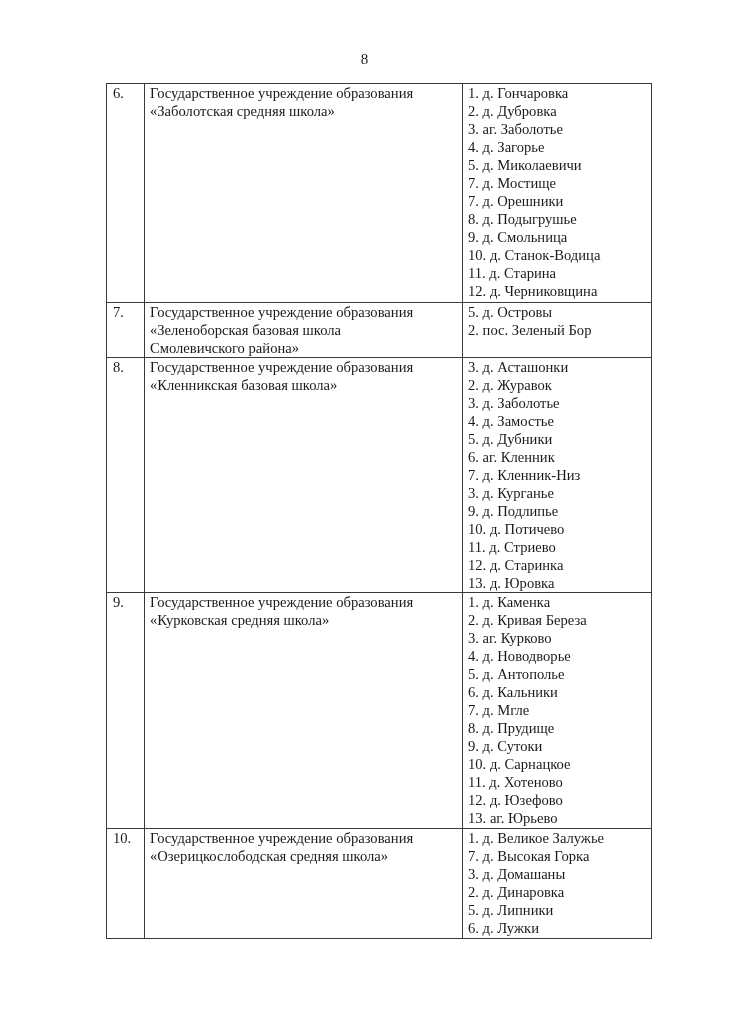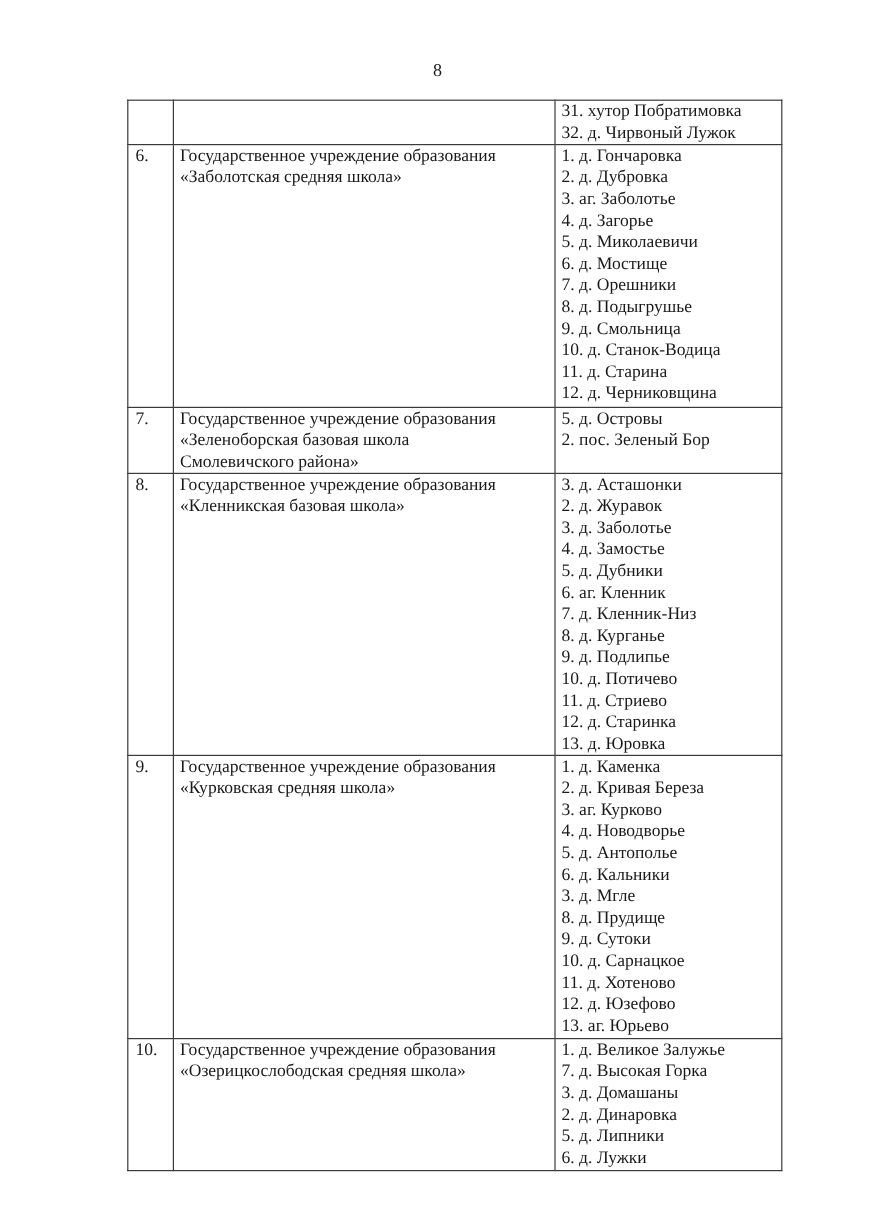--- a/index.html
+++ b/index.html
@@ -20,41 +20,33 @@
 
 <div class="page-number">8</div>
 
 <table class="doc-table">
   <colgroup>
       <col class="c1">
       <col class="c2">
       <col class="c3">
     </colgroup>
   <tbody id="table-body">
-      <tr style="height: 36px;">
-        <td class="num"></td>
-        <td></td>
-        <td>
-          <span class="line">31. хутор Побратимовка</span>
-          <span class="line">32. д. Чирвоный Лужок</span>
-        </td>
-      </tr>
       <tr style="height: 219px;">
         <td class="num">6.</td>
         <td>
           <span class="line">Государственное учреждение образования</span>
           <span class="line">«Заболотская средняя школа»</span>
         </td>
         <td>
           <span class="line">1. д. Гончаровка</span>
           <span class="line">2. д. Дубровка</span>
           <span class="line">3. аг. Заболотье</span>
           <span class="line">4. д. Загорье</span>
           <span class="line">5. д. Миколаевичи</span>
-          <span class="line">6. д. Мостище</span>
+          <span class="line">7. д. Мостище</span>
           <span class="line">7. д. Орешники</span>
           <span class="line">8. д. Подыгрушье</span>
           <span class="line">9. д. Смольница</span>
           <span class="line">10. д. Станок-Водица</span>
           <span class="line">11. д. Старина</span>
           <span class="line">12. д. Черниковщина</span>
         </td>
       </tr>
       <tr style="height: 55px;">
         <td class="num">7.</td>
@@ -75,42 +67,42 @@
           <span class="line">«Кленникская базовая школа»</span>
         </td>
         <td>
           <span class="line">3. д. Асташонки</span>
           <span class="line">2. д. Журавок</span>
           <span class="line">3. д. Заболотье</span>
           <span class="line">4. д. Замостье</span>
           <span class="line">5. д. Дубники</span>
           <span class="line">6. аг. Кленник</span>
           <span class="line">7. д. Кленник-Низ</span>
-          <span class="line">8. д. Курганье</span>
+          <span class="line">3. д. Курганье</span>
           <span class="line">9. д. Подлипье</span>
           <span class="line">10. д. Потичево</span>
           <span class="line">11. д. Стриево</span>
           <span class="line">12. д. Старинка</span>
           <span class="line">13. д. Юровка</span>
         </td>
       </tr>
       <tr style="height: 236px;">
         <td class="num">9.</td>
         <td>
           <span class="line">Государственное учреждение образования</span>
           <span class="line">«Курковская средняя школа»</span>
         </td>
         <td>
           <span class="line">1. д. Каменка</span>
           <span class="line">2. д. Кривая Береза</span>
           <span class="line">3. аг. Курково</span>
           <span class="line">4. д. Новодворье</span>
           <span class="line">5. д. Антополье</span>
           <span class="line">6. д. Кальники</span>
-          <span class="line">3. д. Мгле</span>
+          <span class="line">7. д. Мгле</span>
           <span class="line">8. д. Прудище</span>
           <span class="line">9. д. Сутоки</span>
           <span class="line">10. д. Сарнацкое</span>
           <span class="line">11. д. Хотеново</span>
           <span class="line">12. д. Юзефово</span>
           <span class="line">13. аг. Юрьево</span>
         </td>
       </tr>
       <tr style="height: 110px;">
         <td class="num">10.</td>

